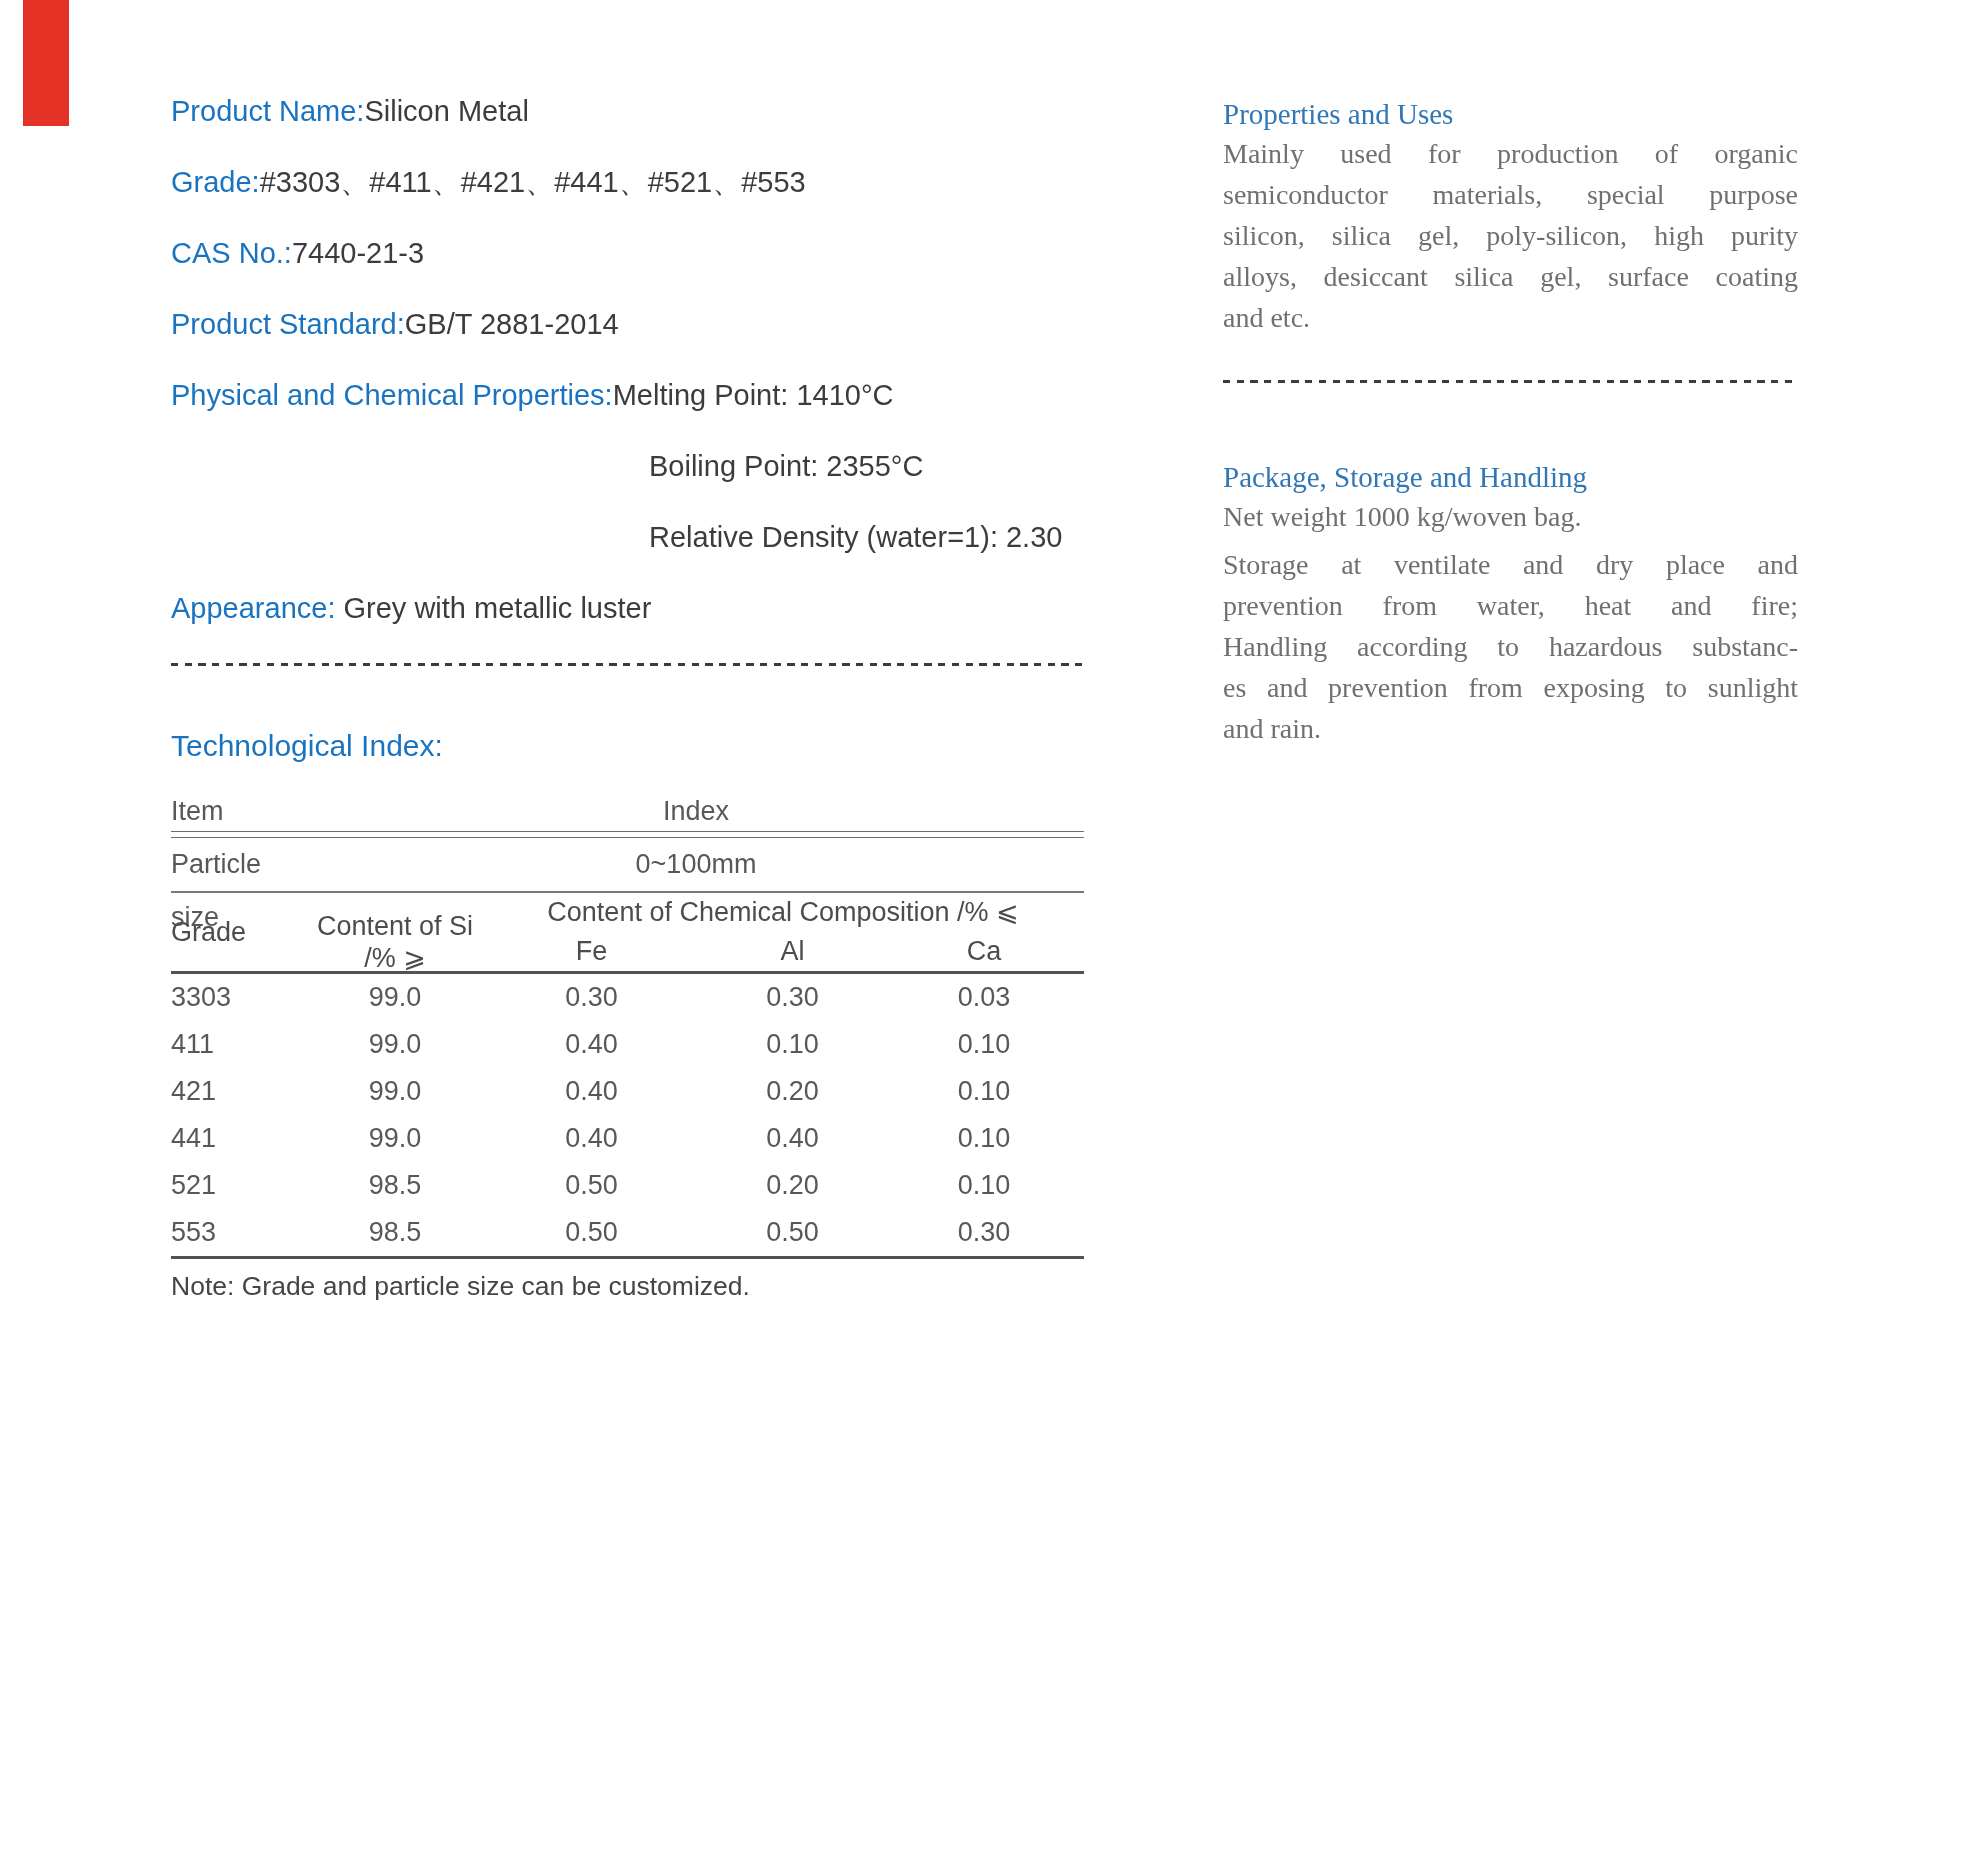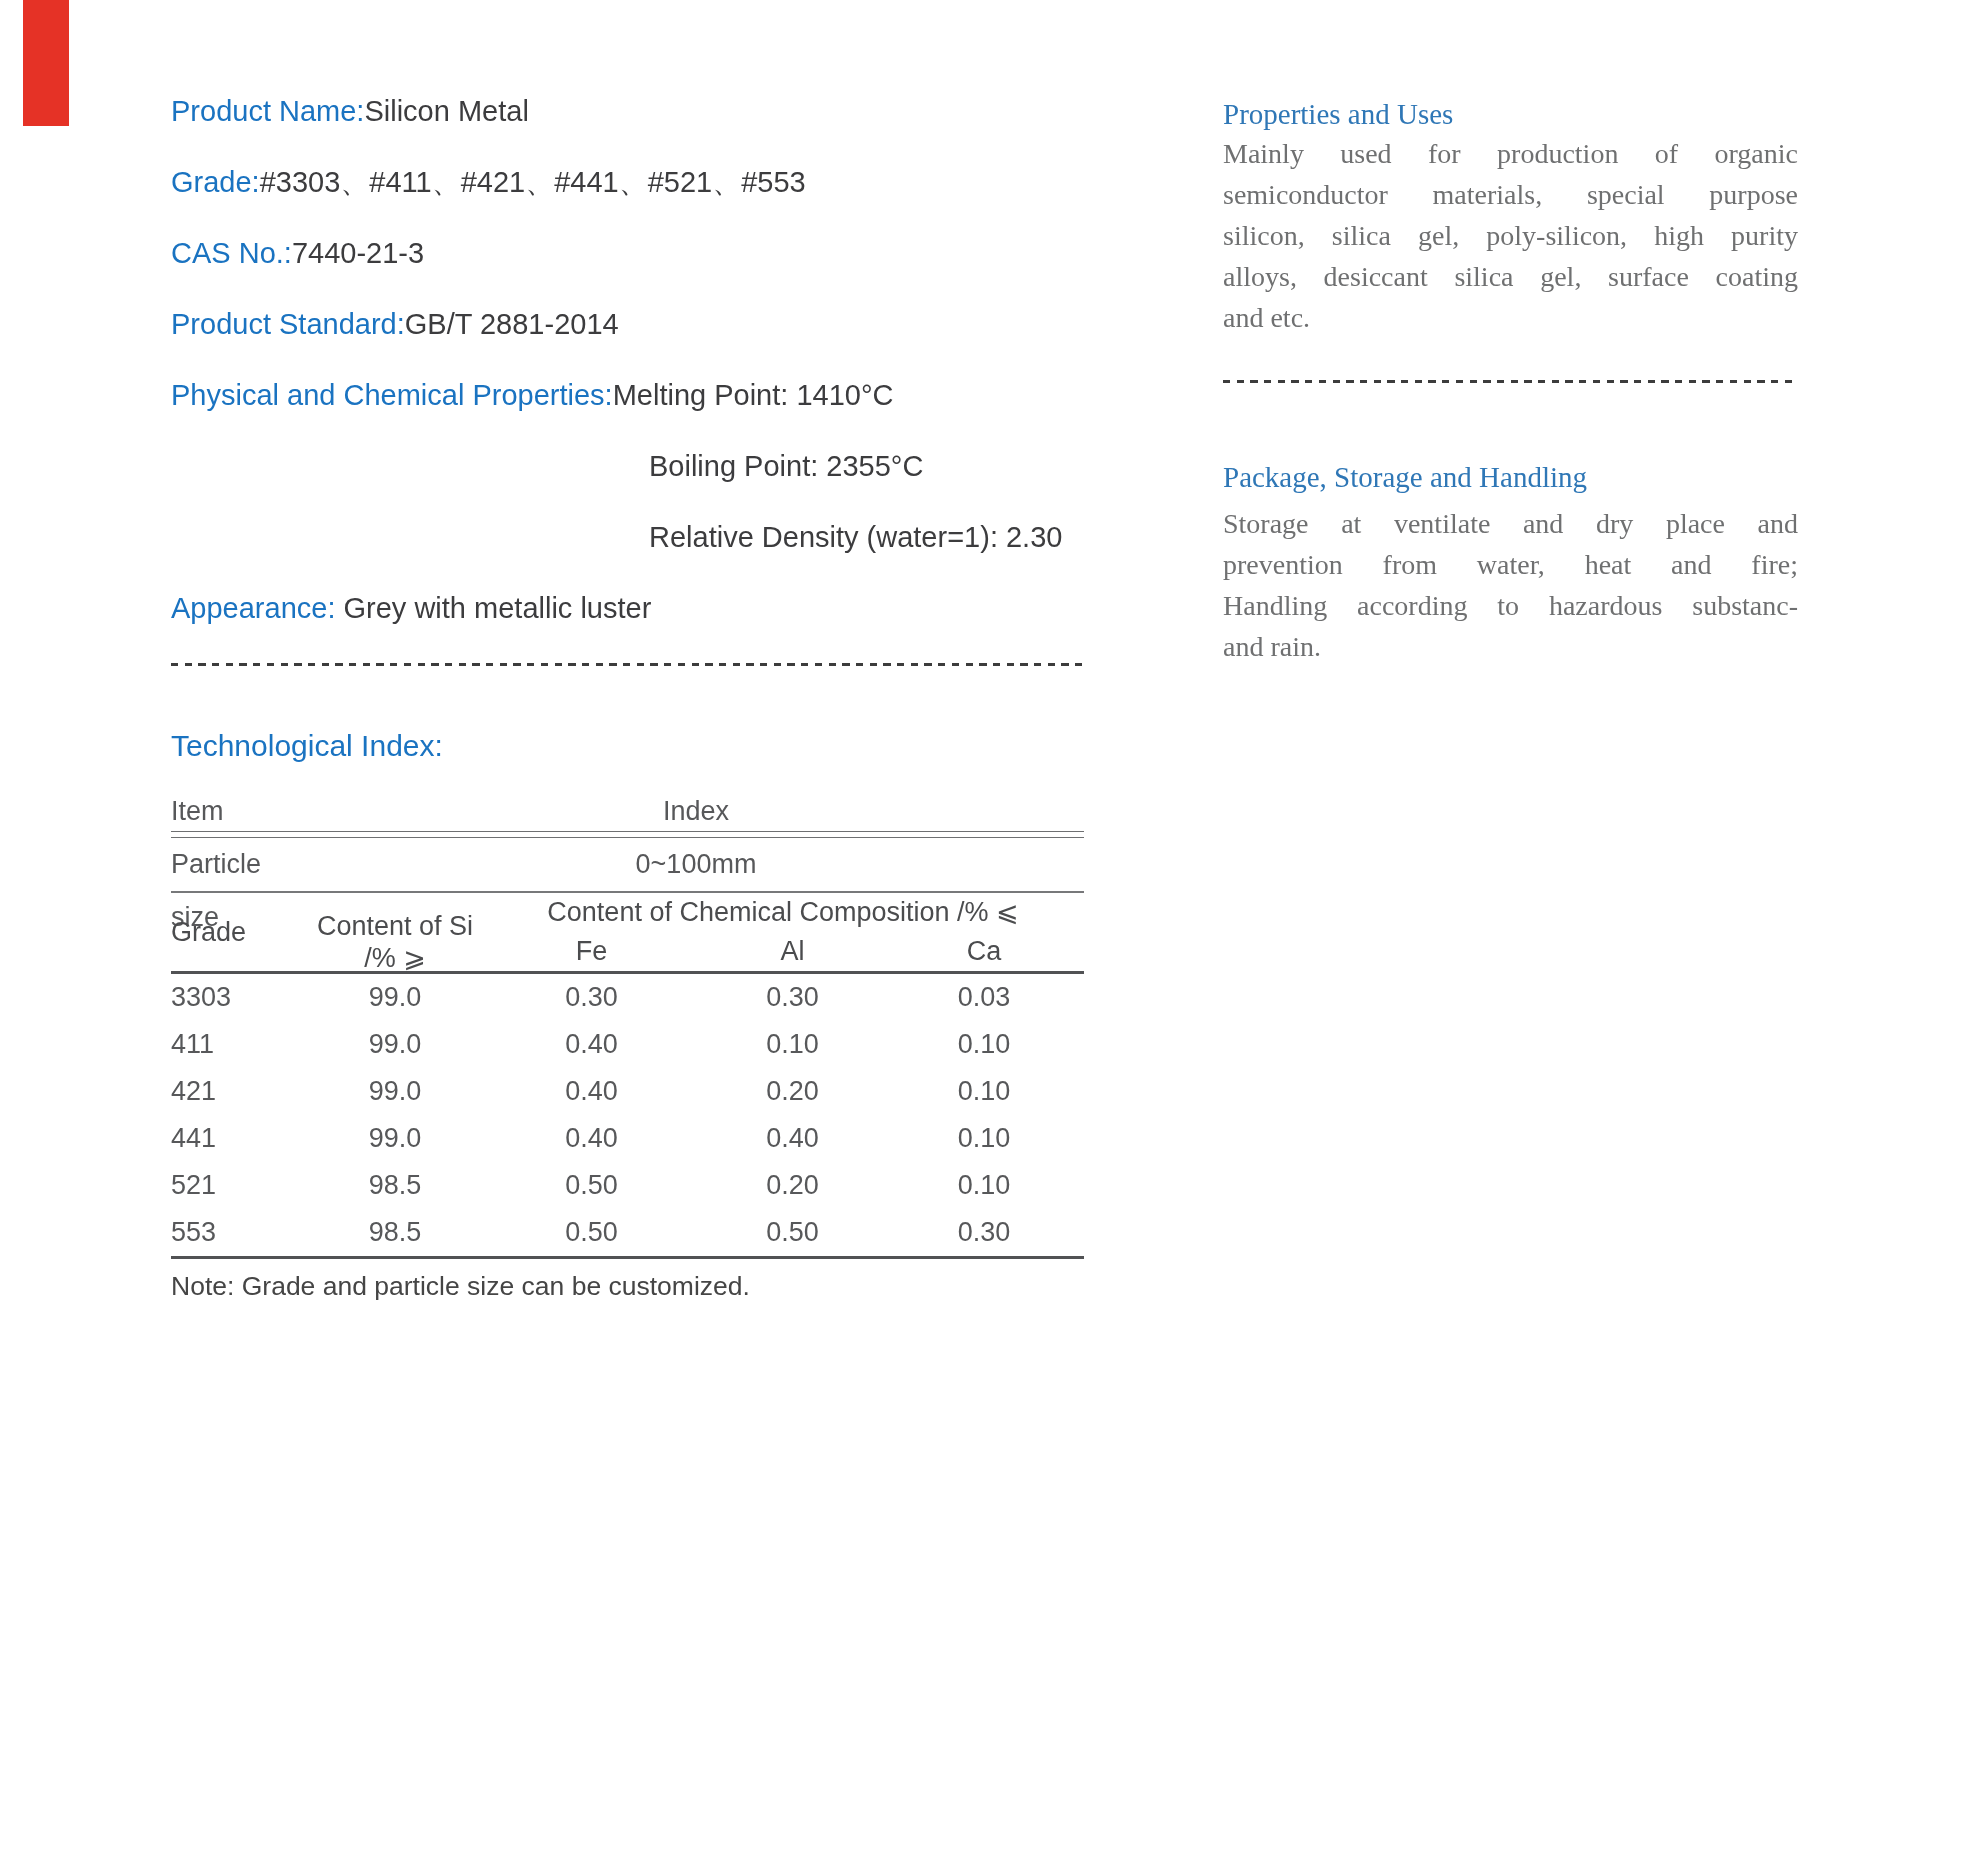--- a/index.html
+++ b/index.html
@@ -170,24 +170,28 @@
             <div class="jline jlast">and etc.</div>
           </div>
         </div>
     </div>
 
     <div class="r-dashed"></div>
 
     <div class="r-gap">
       <h3 class="r-title">Package, Storage and Handling</h3>
       <div>
+          <div>
+            <div class="jline jlast">Net weight 1000 kg/woven bag.</div>
+          </div>
           <div class="para-gap">
             <div class="jline">Storage at ventilate and dry place and</div>
             <div class="jline">prevention from water, heat and fire;</div>
             <div class="jline">Handling according to hazardous substanc-</div>
+            <div class="jline">es and prevention from exposing to sunlight</div>
             <div class="jline jlast">and rain.</div>
           </div>
         </div>
     </div>
   </div>
 
 </div>
 
 
 </body></html>

